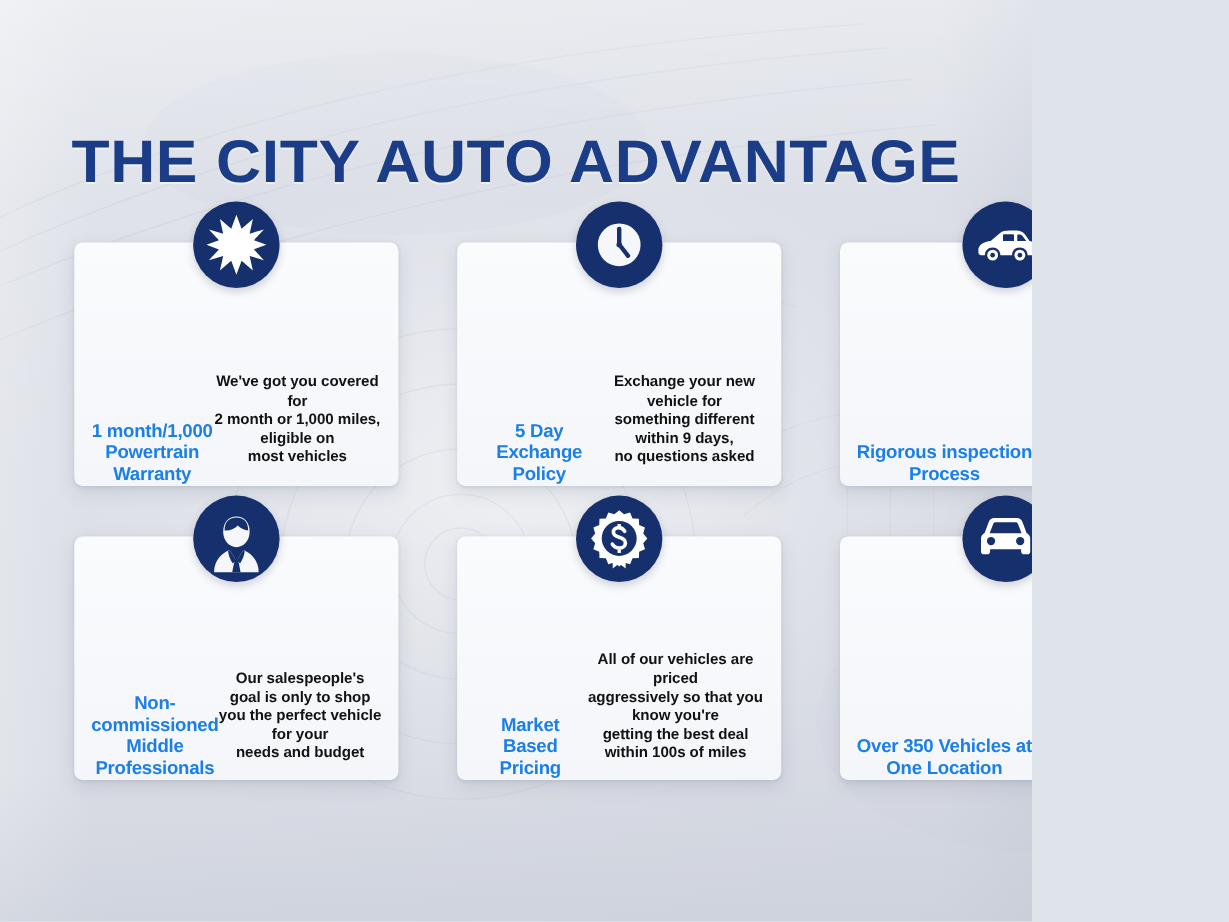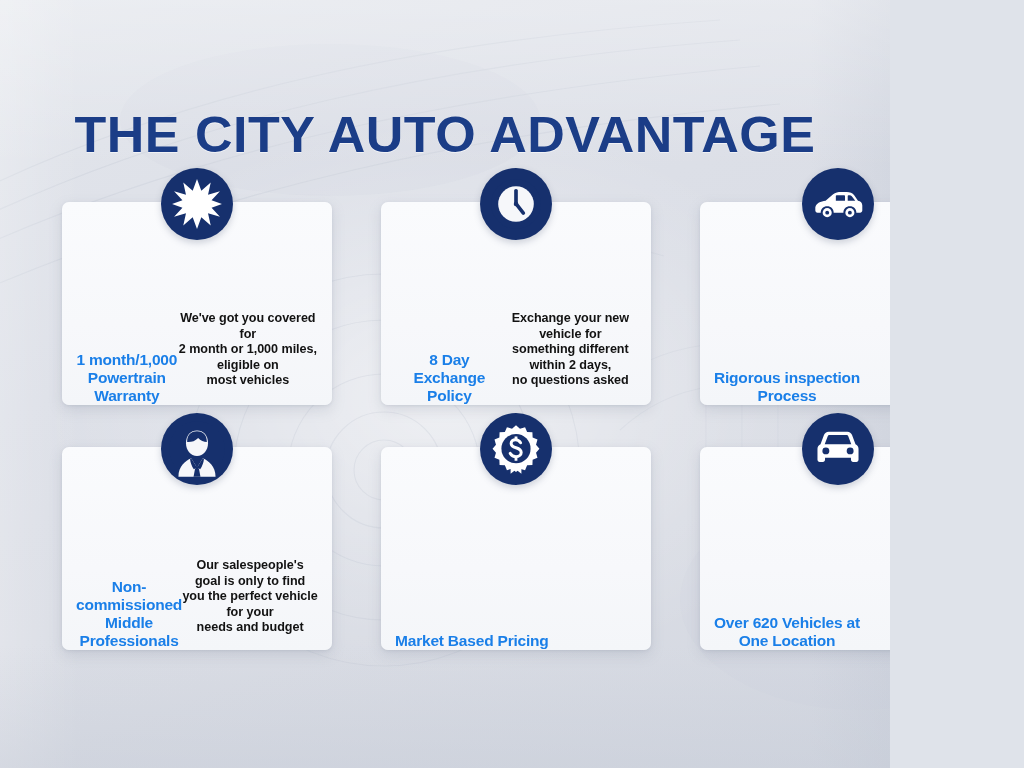--- a/index.html
+++ b/index.html
@@ -13,21 +13,20 @@
     background: #dfe3ea;
   }
 
   #stage {
     position: relative;
     width: 860px; height: 768px;
     background:
       radial-gradient(ellipse 520px 360px at 50% 52%, rgba(255,255,255,0.55) 0%, rgba(255,255,255,0.12) 55%, rgba(255,255,255,0) 78%),
       linear-gradient(160deg, #e3e6ec 0%, #dcdfe7 38%, #d9dce4 70%, #d4d8e1 100%);
     overflow: hidden;
-    padding-left: 30px;
   }
 
   
   #bg-art {
     position: absolute; inset: 0;
     width: 1024px; height: 768px;
     opacity: .55;
     pointer-events: none;
   }
 
@@ -184,23 +183,23 @@
     <div class="card">
       <div class="icon-badge">
         <svg width="54" height="54" viewBox="0 0 100 100" aria-hidden="true">
           <circle cx="50" cy="50" r="46" fill="#16306d"></circle>
           <circle cx="50" cy="50" r="33" fill="#f6f7fa"></circle>
           <rect x="46.6" y="22" width="6.8" height="30" rx="3.2" fill="#16306d"></rect>
           <rect x="47" y="48" width="6.6" height="27" rx="3.2" fill="#16306d" transform="rotate(-38 50 50)"></rect>
           <circle cx="50" cy="50" r="4.2" fill="#16306d"></circle>
         </svg>
       </div>
-      <div class="card-title">8 Day Exchange Policy</div>
+      <div class="card-title">5 Day Exchange Policy</div>
       <div class="card-body">Exchange your new vehicle for
-something different within 2 days,
+something different within 9 days,
 no questions asked</div>
     </div>
 
     <div class="card">
       <div class="icon-badge">
         <svg width="54" height="54" viewBox="0 0 100 100" aria-hidden="true">
           <path fill="#ffffff" d="M8 56 C 10 48 18 45 27 44 L41 32 C 45 29 50 28 56 28 L66 28 C 72 28 77 30 80 34 L87 44 C 92 45 95 48 95 53 L95 62 C 95 64 93 66 91 66 L84 66 C 84 59 79 54 72 54 C 65 54 60 59 60 66 L42 66 C 42 59 37 54 30 54 C 23 54 18 59 18 66 L12 66 C 9.8 66 8 64.2 8 62 Z M46 35 L46 44 L63 44 L63 35 C 63 34 62 33.6 61 33.6 L48 33.6 C 47 33.6 46 34 46 35 Z M68 35.4 L68 44 L82 44 L75.5 35.8 C 74.6 34.6 73 34 71.4 34 L69.4 34 C 68.6 34 68 34.6 68 35.4 Z"></path>
           <circle cx="30" cy="66" r="8.4" fill="#ffffff"></circle>
           <circle cx="30" cy="66" r="3.6" fill="#16306d"></circle>
           <circle cx="72" cy="66" r="8.4" fill="#ffffff"></circle>
@@ -218,44 +217,47 @@
           <path fill="#f6f7fa" d="M31 40 C 31 26 39 18 50 18 C 61 18 69 26 69 40 C 69 52 61 62 50 62 C 39 62 31 52 31 40 Z"></path>
           <path fill="#16306d" d="M33 38 C 33 25 40.5 19.5 50 19.5 C 59.5 19.5 67 25 67 38 C 62 38 56 35.5 52 31 C 47 36.5 40 38.4 33 38 Z"></path>
           <path fill="#f6f7fa" d="M18 98 C 18 80 30 70 40 66 L50 82 L60 66 C 70 70 82 80 82 98 Z"></path>
           <path fill="#16306d" d="M40 66 L50 82 L44.5 85 C 41 80 38.5 73 38 67.2 Z M60 66 L50 82 L55.5 85 C 59 80 61.5 73 62 67.2 Z"></path>
           <path fill="#16306d" d="M46.6 84.5 L53.4 84.5 L56 98 L44 98 Z"></path>
           <path fill="#16306d" d="M46 79.6 L54 79.6 L52.4 85.4 L47.6 85.4 Z"></path>
         </svg>
       </div>
       <div class="card-title">Non-commissioned
 Middle Professionals</div>
-      <div class="card-body">Our salespeople's goal is only to find
+      <div class="card-body">Our salespeople's goal is only to shop
 you the perfect vehicle for your
 needs and budget</div>
     </div>
 
     <div class="card row2">
       <div class="icon-badge">
         <svg width="54" height="54" viewBox="0 0 100 100" aria-hidden="true">
           <path fill="#ffffff" d="M40 72 L40 96 L50 88 L60 96 L60 72 Z"></path>
           <path fill="#ffffff" d="M50 6 L57.4 12.3 L66.8 9.6 L70.6 18.6 L80.4 19 L80.8 28.8 L89.8 32.6 L87.1 42 L93.4 49.4 L87.1 56.8 L89.8 66.2 L80.8 70 L80.4 79.8 L70.6 80.2 L66.8 89.2 L57.4 86.5 L50 92.8 L42.6 86.5 L33.2 89.2 L29.4 80.2 L19.6 79.8 L19.2 70 L10.2 66.2 L12.9 56.8 L6.6 49.4 L12.9 42 L10.2 32.6 L19.2 28.8 L19.6 19 L29.4 18.6 L33.2 9.6 L42.6 12.3 Z"></path>
           <circle cx="50" cy="49.4" r="27" fill="#16306d"></circle>
           <path fill="#ffffff" d="M47.4 27 L52.6 27 L52.6 32.2 L47.4 32.2 Z M47.4 66.6 L52.6 66.6 L52.6 71.8 L47.4 71.8 Z"></path>
           <path fill="none" stroke="#ffffff" stroke-width="5.6" stroke-linecap="round" stroke-linejoin="round" d="M58.5 38.4 C 56 34.6 52.6 32.8 49 32.8 C 44.4 32.8 41 35.6 41 39.6 C 41 44 44.6 46 50 47.6 C 55.6 49.2 59.6 51.6 59.6 56.4 C 59.6 60.8 55.6 64.2 50 64.2 C 45.4 64.2 41.6 62 39.4 58.2"></path>
         </svg>
       </div>
       <div class="card-title">Market Based Pricing</div>
+      <div class="card-body">All of our vehicles are priced
+aggressively so that you know you're
+getting the best deal within 100s of miles</div>
     </div>
 
     <div class="card row2">
       <div class="icon-badge">
         <svg width="54" height="54" viewBox="0 0 100 100" aria-hidden="true">
           <path fill="#ffffff" d="M24 24 C 25.4 20.4 28.6 18 32.6 18 L67.4 18 C 71.4 18 74.6 20.4 76 24 L82.4 41 C 85.6 42.4 88 45.6 88 49.4 L88 70 C 88 72.2 86.2 74 84 74 L78 74 C 75.8 74 74 72.2 74 70 L74 66 L26 66 L26 70 C 26 72.2 24.2 74 22 74 L16 74 C 13.8 74 12 72.2 12 70 L12 49.4 C 12 45.6 14.4 42.4 17.6 41 Z M31 26.6 L25.4 41.4 L74.6 41.4 L69 26.6 C 68.5 25.2 67.2 24.3 65.7 24.3 L34.3 24.3 C 32.8 24.3 31.5 25.2 31 26.6 Z"></path>
           <circle cx="27.5" cy="53.5" r="6.4" fill="#16306d"></circle>
           <circle cx="72.5" cy="53.5" r="6.4" fill="#16306d"></circle>
         </svg>
       </div>
-      <div class="card-title">Over 620 Vehicles at
+      <div class="card-title">Over 350 Vehicles at
 One Location</div>
     </div>
 
   </div>
 </div>
 
 </body></html>

